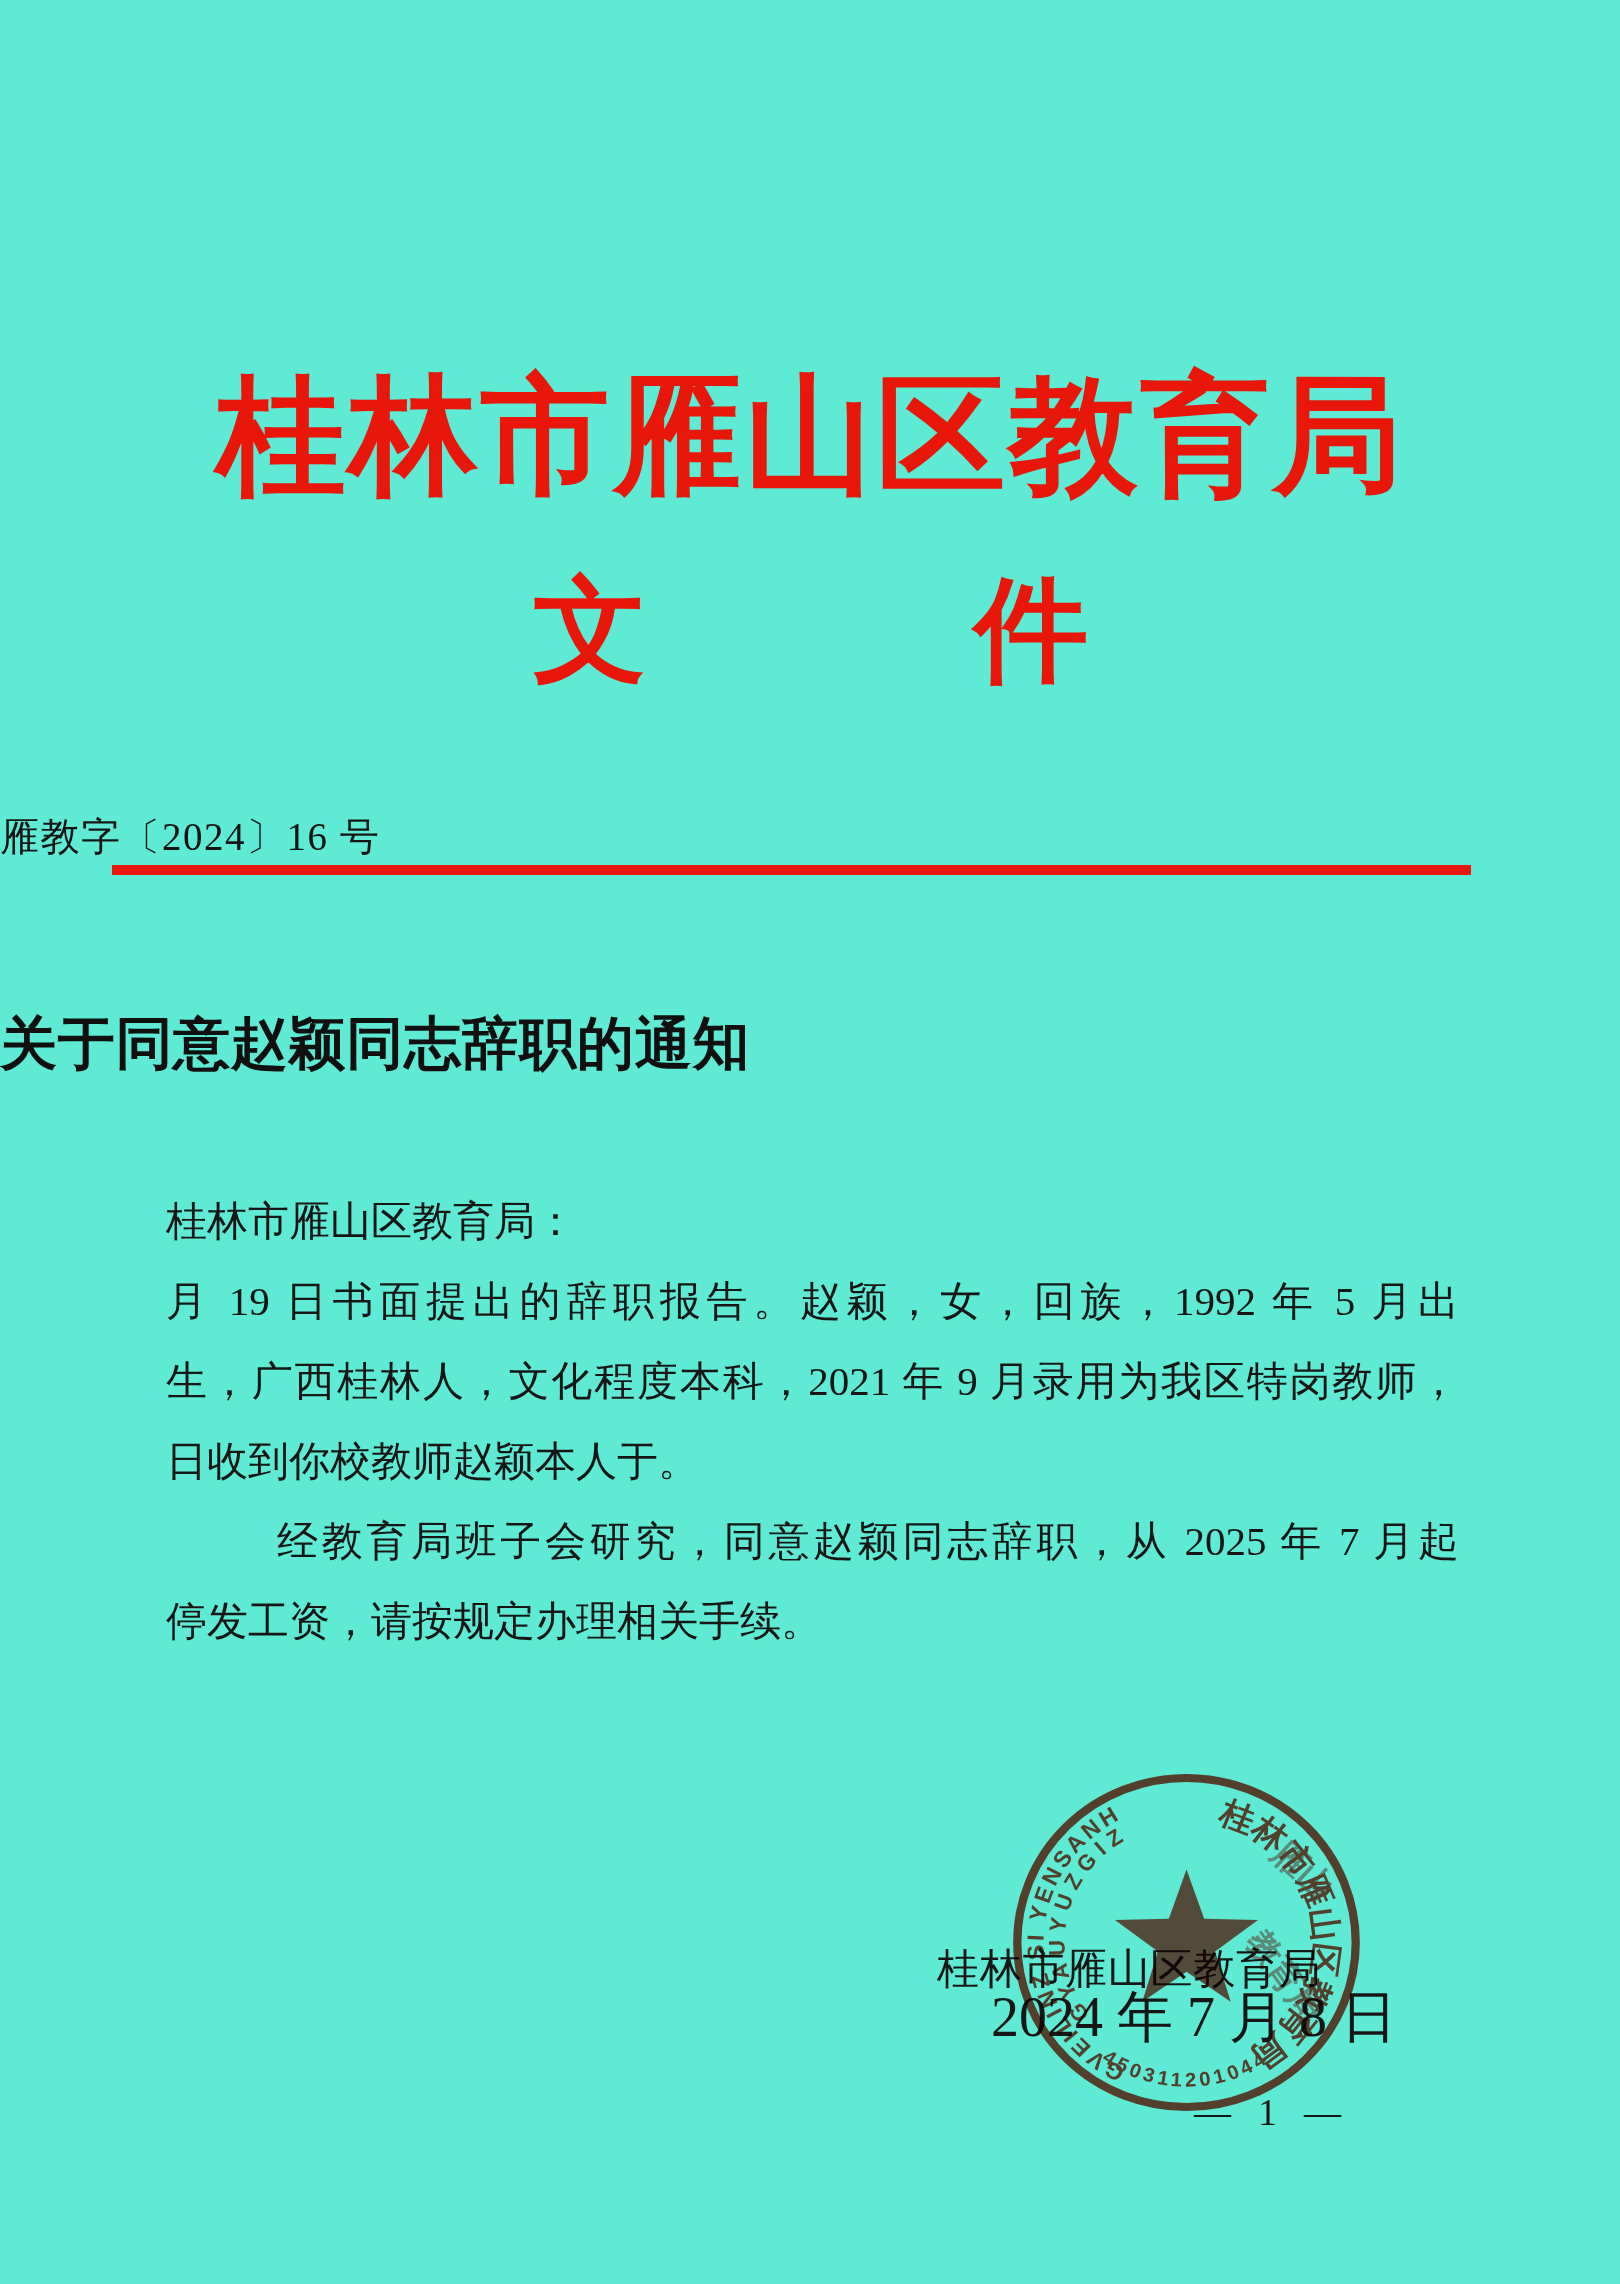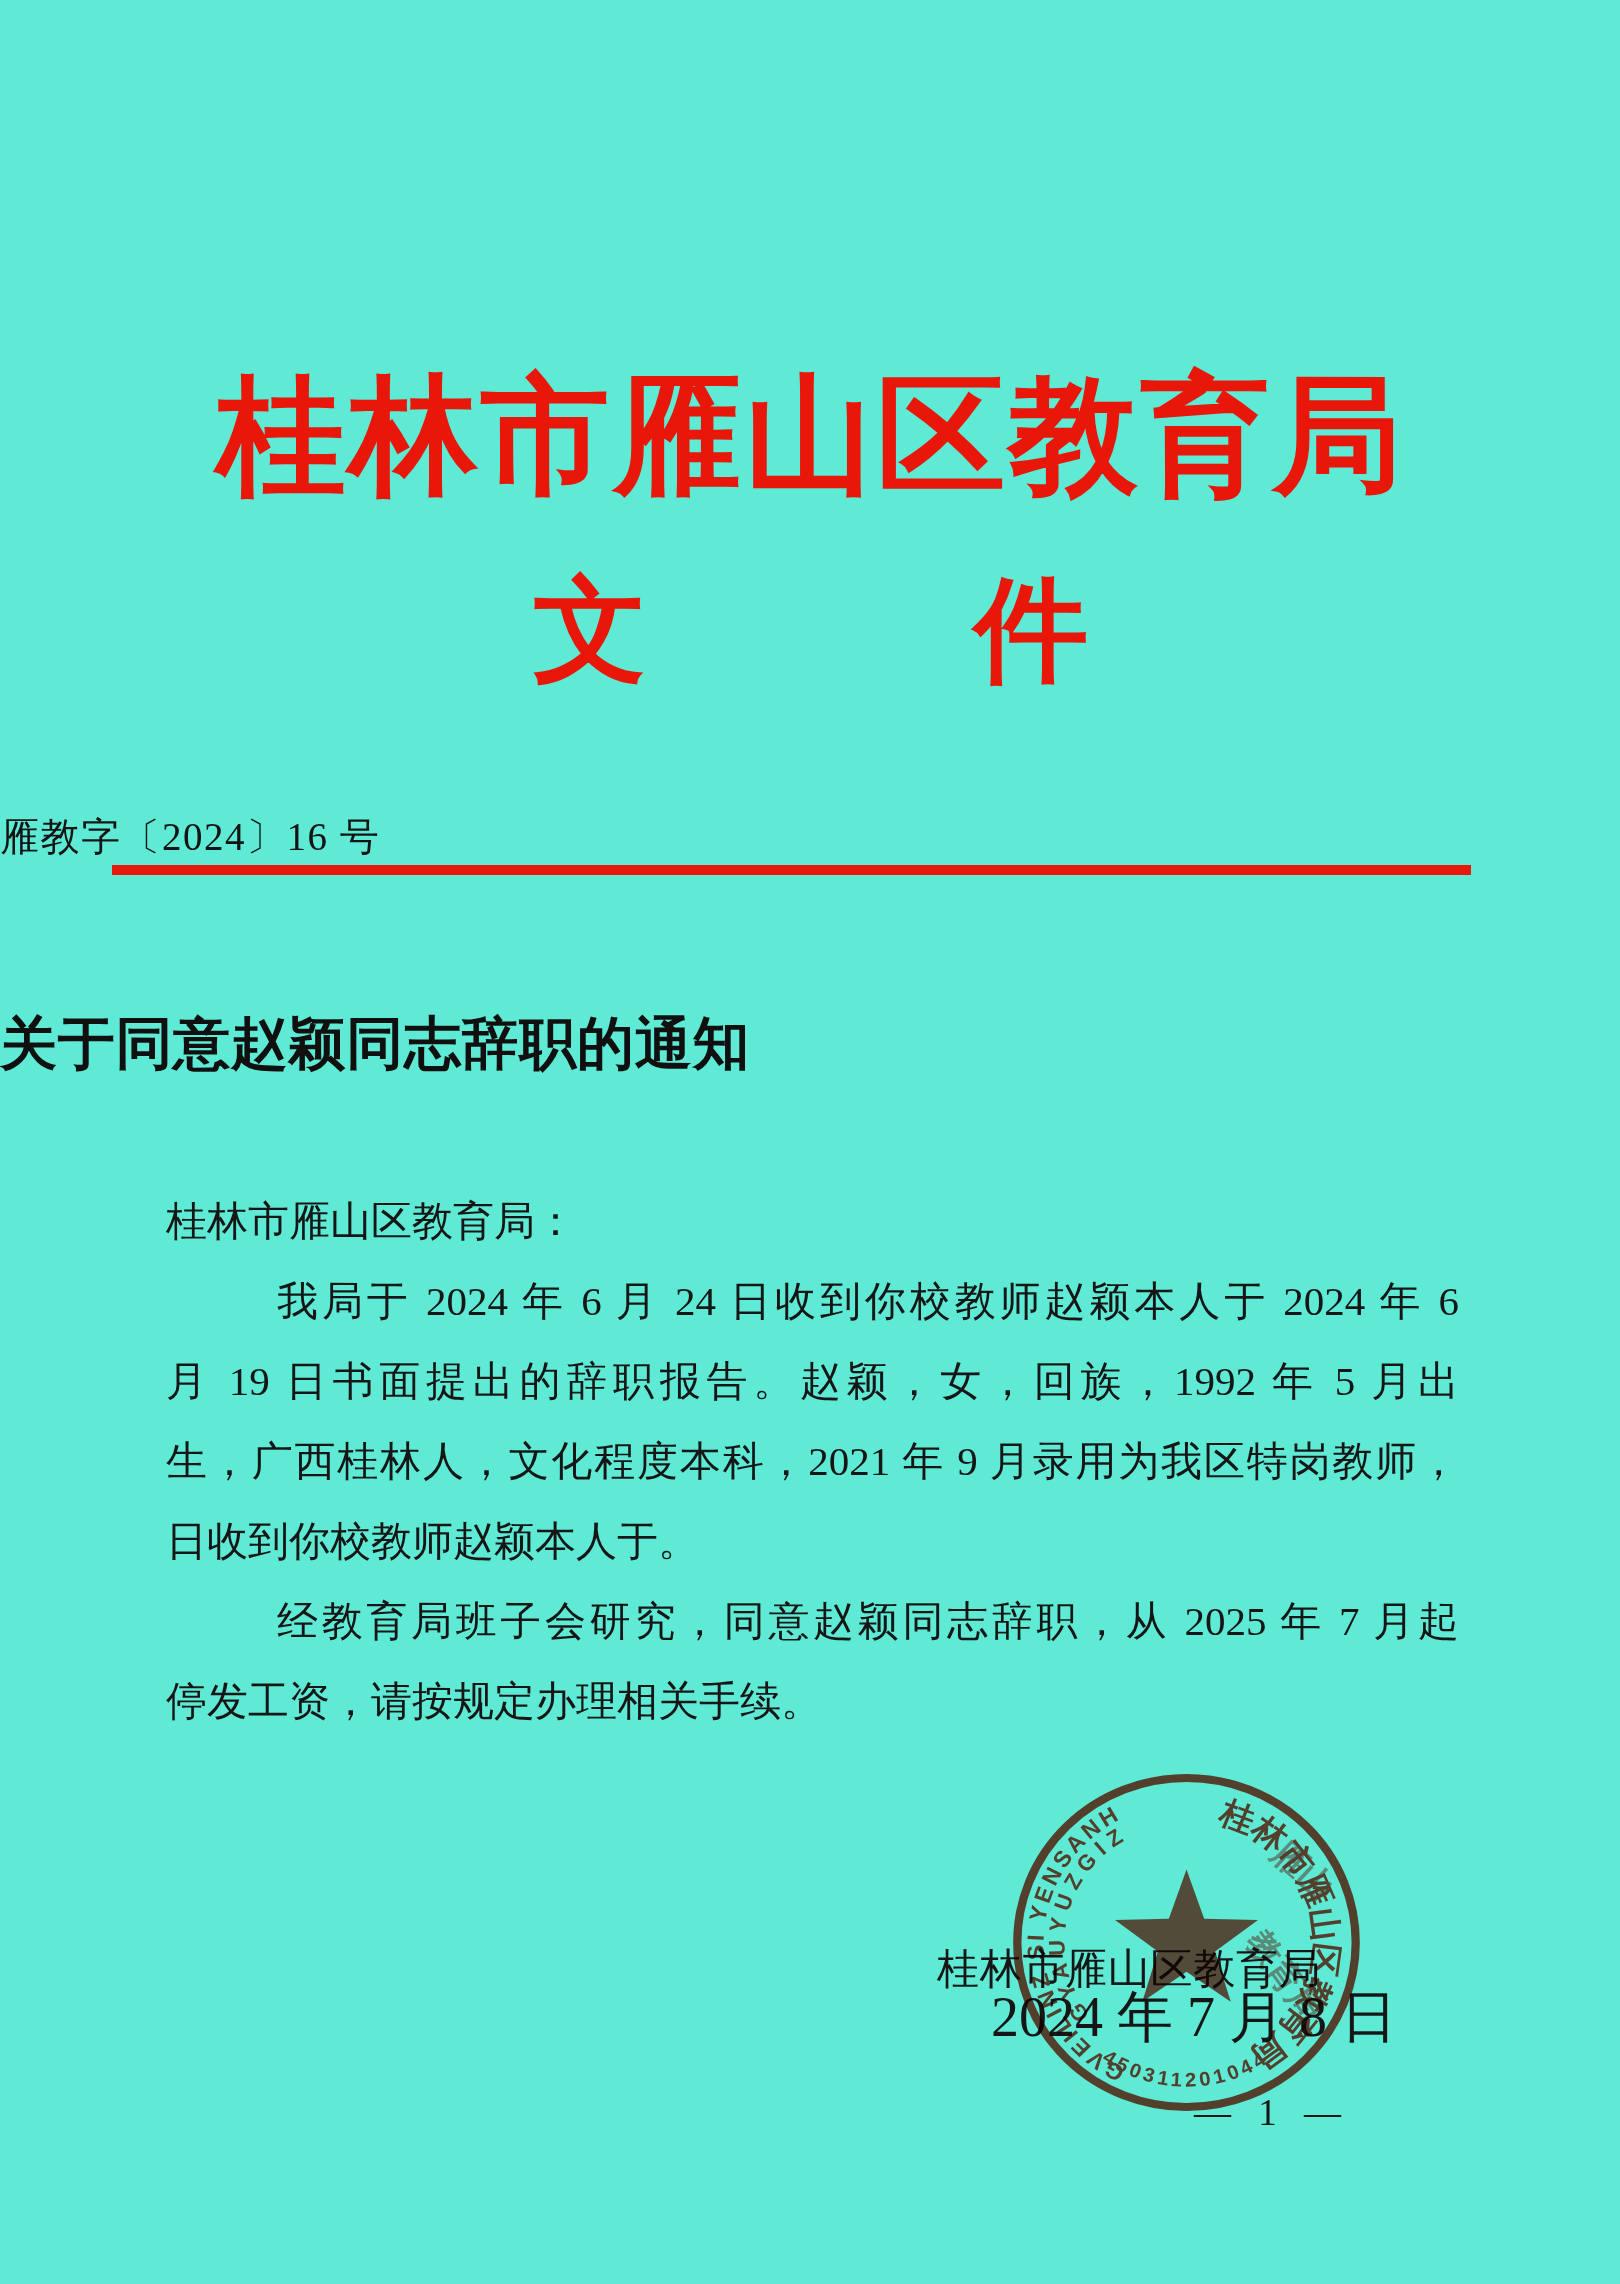--- a/index.html
+++ b/index.html
@@ -58,21 +58,20 @@
   </div>
 
   <div class="docnum">雁教字〔2024〕16 号</div>
 
   <div class="redline"></div>
 
   <h2 class="title">关于同意赵颖同志辞职的通知</h2>
 
   <div class="bodytext">
     <div class="line">桂林市雁山区教育局：</div>
-    <div class="line justify indent">我局于 2024 年 6 月 24 日收到你校教师赵颖本人于 2024 年 6</div>
     <div class="line justify">月 19 日书面提出的辞职报告。赵颖，女，回族，1992 年 5 月出</div>
     <div class="line justify">生，广西桂林人，文化程度本科，2021 年 9 月录用为我区特岗教师，</div>
     <div class="line">日收到你校教师赵颖本人于。</div>
     <div class="line justify indent">经教育局班子会研究，同意赵颖同志辞职，从 2025 年 7 月起</div>
     <div class="line">停发工资，请按规定办理相关手续。</div>
   </div>
 
   <div class="sig-agency">桂林市雁山区教育局</div>
   <div class="sig-date">2024 年 7 月 8 日</div>
   <div class="pagenum">— 1 —</div>

